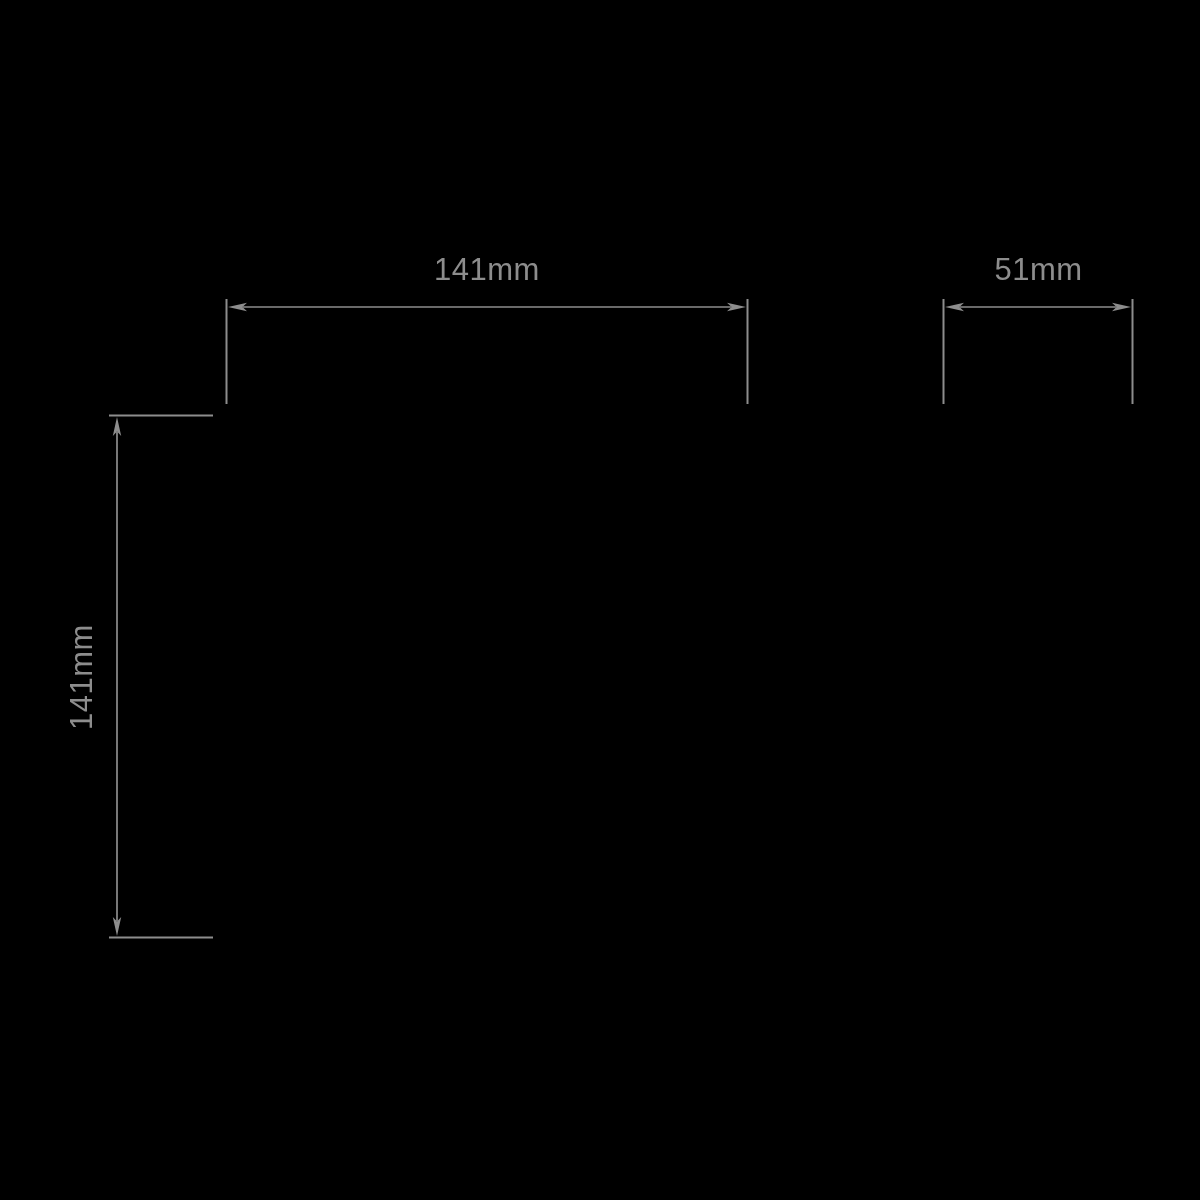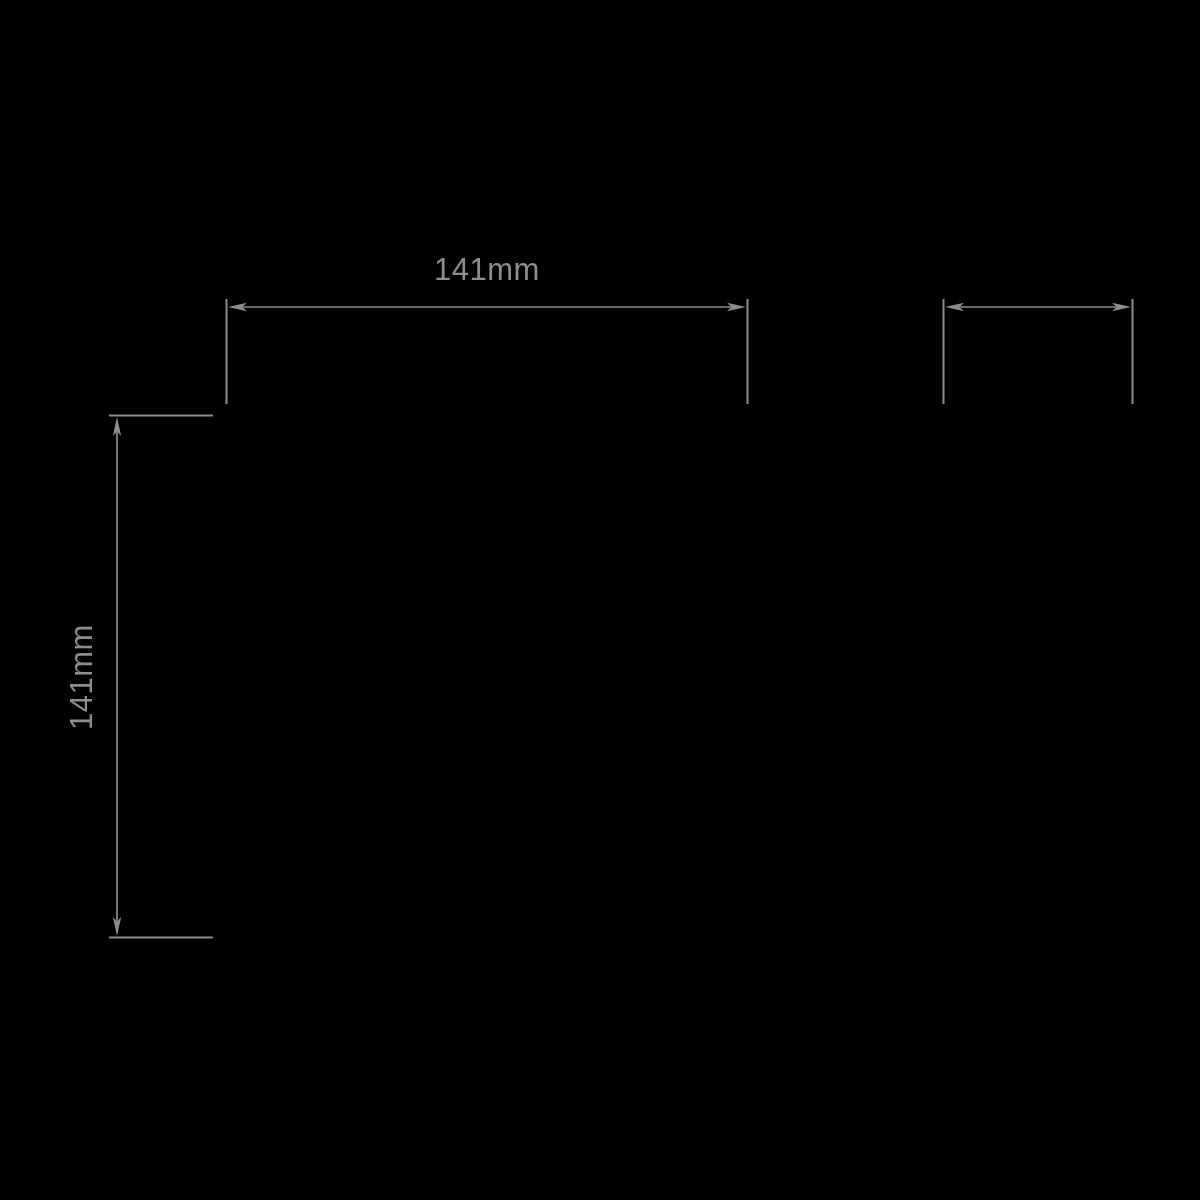--- a/index.html
+++ b/index.html
@@ -83,16 +83,17 @@
       <line x1="109" y1="937.5" x2="213" y2="937.5" stroke-width="2" stroke="#8d8d8d"></line>
       <line x1="117" y1="432" x2="117" y2="921" stroke-width="1.7" stroke="#8d8d8d"></line>
       <polygon points="117,417 112.8,436 117,431.5 121.2,436" fill="#8d8d8d"></polygon>
       <polygon points="117,936 112.8,917 117,921.5 121.2,917" fill="#8d8d8d"></polygon>
     </g>
 
   </svg>
 
   <div class="dim-label dim-label-width">141mm</div>
 
+  <div class="dim-label dim-label-projection">51mm</div>
 
   <div class="dim-label dim-label-height">141mm</div>
 
 </div>
 
 </body></html>

